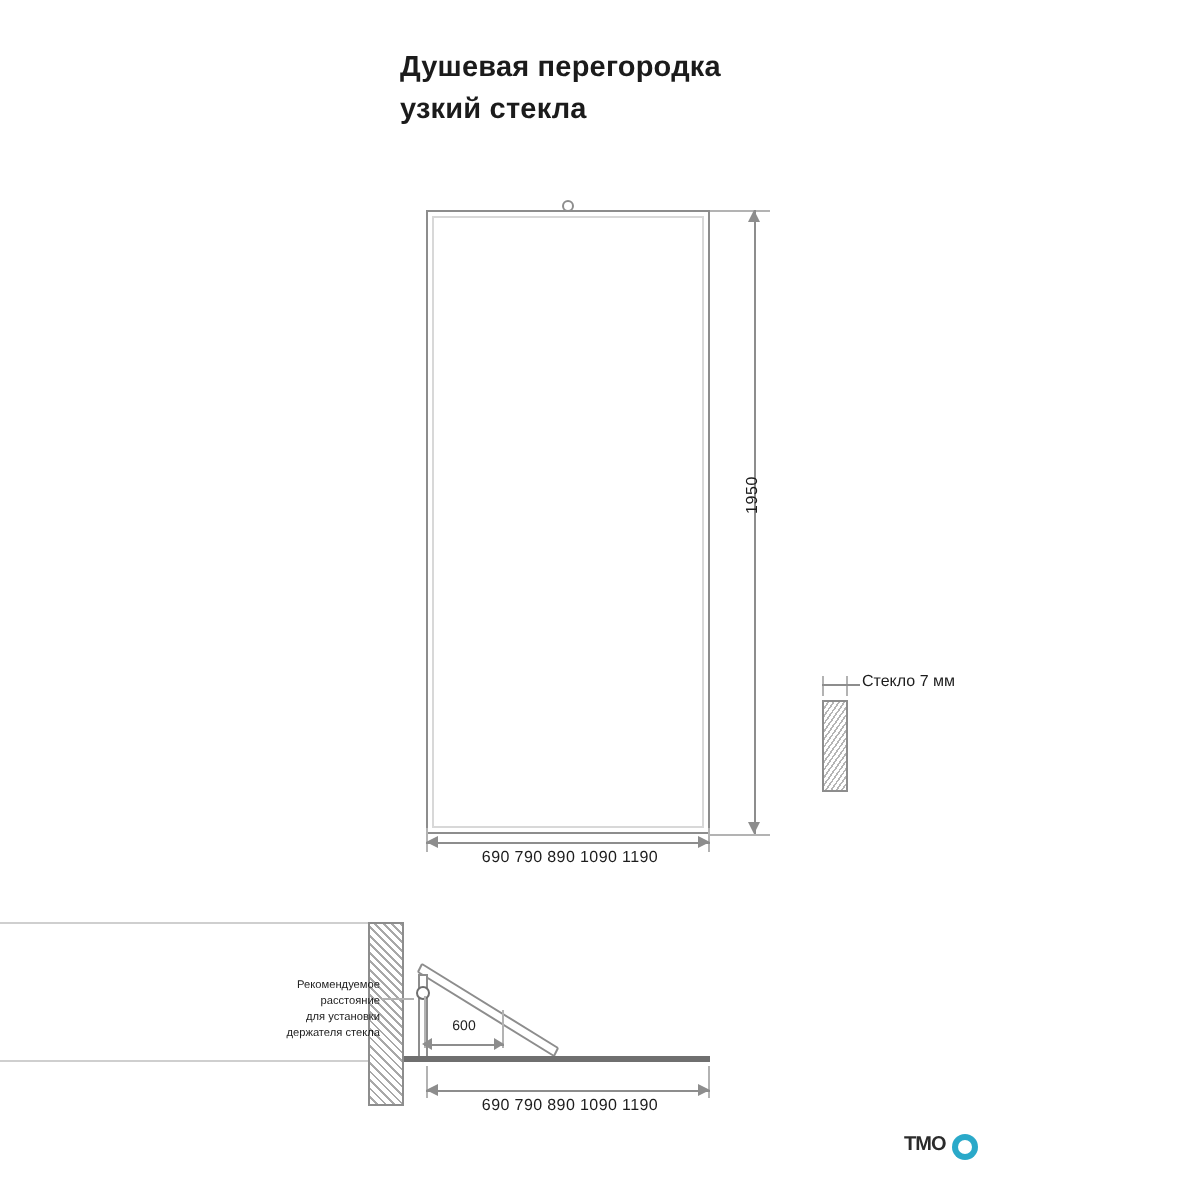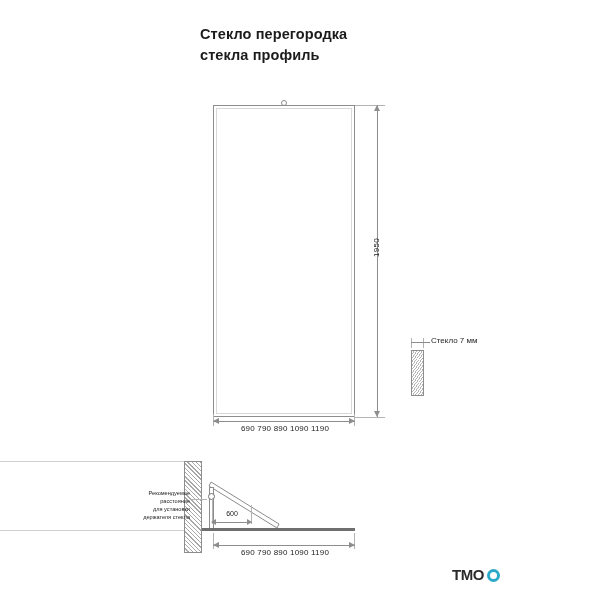--- a/index.html
+++ b/index.html
@@ -347,21 +347,21 @@
   
   .logo {
     position: absolute;
     left: 452px;
     top: 566px;
     display: flex;
     align-items: center;
     gap: 3px;
   }
   .logo-text {
-    font-size: 15px;
+    font-size: 10px;
     font-weight: bold;
     color: #2b2b2b;
     letter-spacing: -0.5px;
   }
   .logo-swoosh {
     width: 13px;
     height: 13px;
     border-radius: 50%;
     background: #2aa9c9;
     display: inline-block;
@@ -378,22 +378,22 @@
     border-radius: 50%;
     background: #ffffff;
   }
 </style>
 </head>
 <body>
 
 <div class="page">
 
   <div class="title">
-    <span class="title-line">Стекло перегородка</span>
-    <span class="title-line">стекла профиль</span>
+    <span class="title-line">Душевая перегородка</span>
+    <span class="title-line">узкий стекла</span>
   </div>
 
   <div>
     <div class="panel-top-nub"></div>
     <div class="panel-outline"></div>
     <div class="panel-inner"></div>
 
     <div class="wline" style="left:355px; top:105px; width:30px;"></div>
     <div class="wline" style="left:355px; top:417px; width:30px;"></div>
     <div class="dim-height-line"></div>

